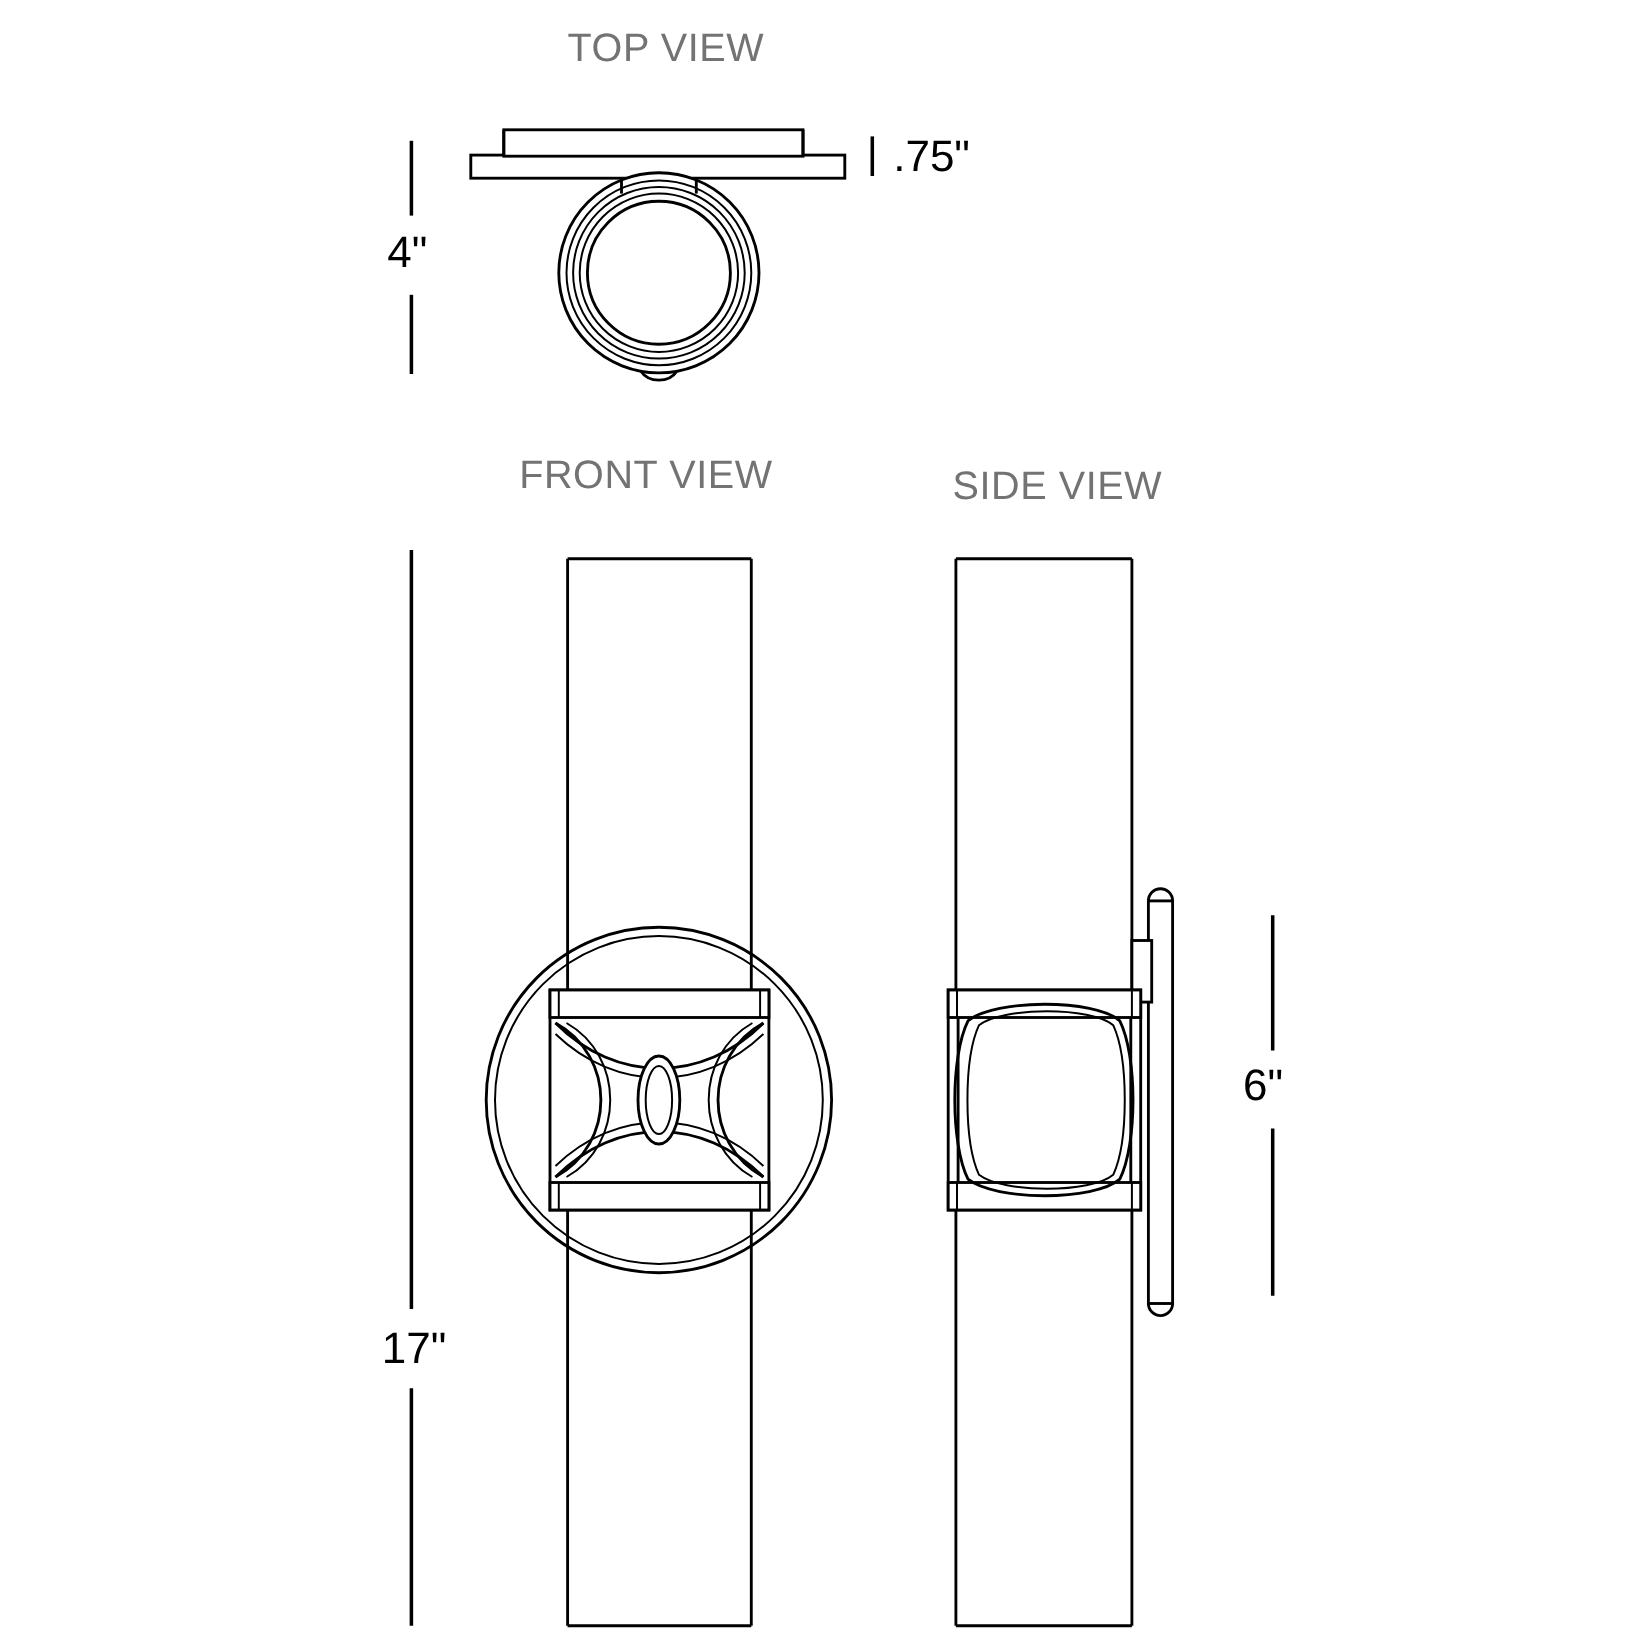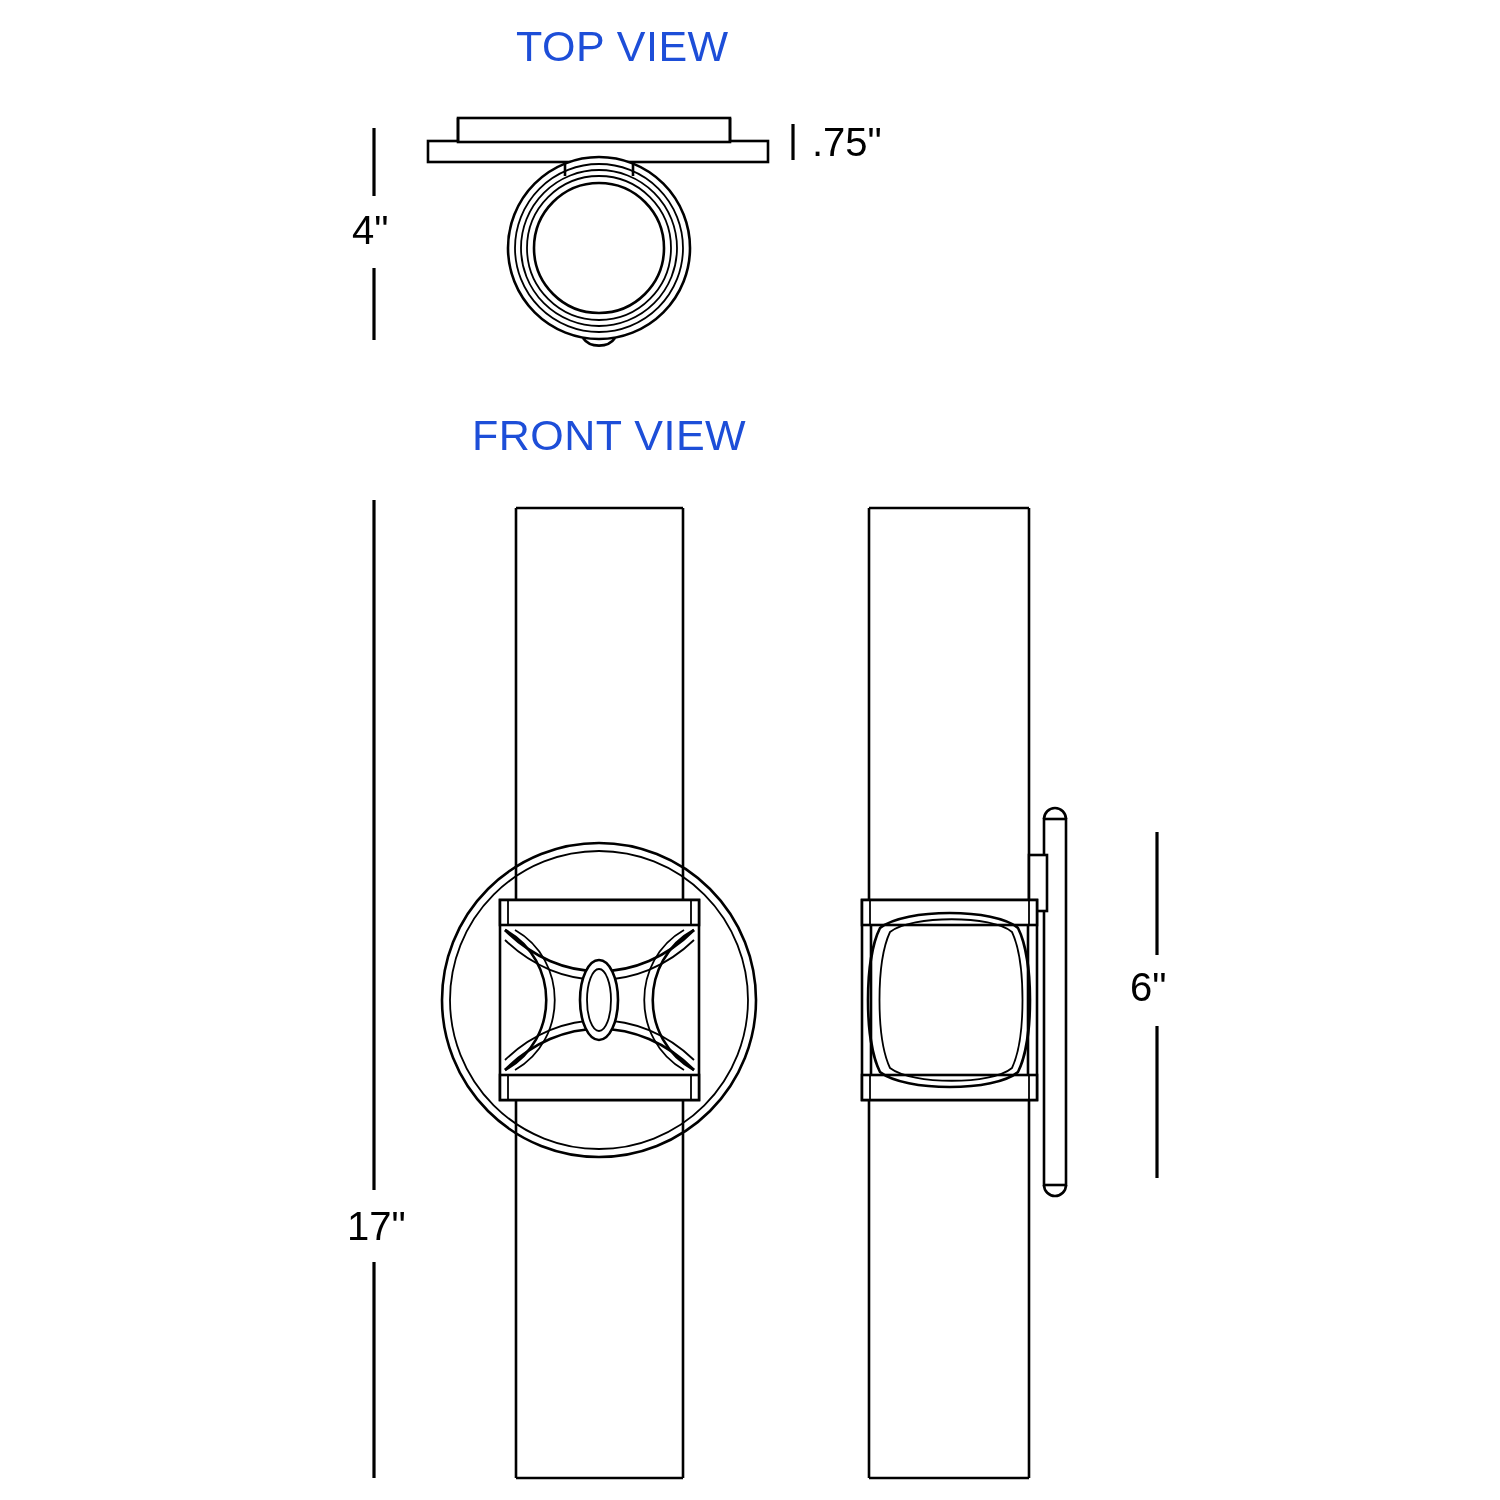--- a/index.html
+++ b/index.html
@@ -16,23 +16,23 @@
     overflow: hidden;
   }
   #sheet {
     position: absolute;
     left: 0; top: 0;
     width: 1500px;
     height: 1500px;
   }
   .view-title {
     position: absolute;
-    font-size: 43px;
+    font-size: 36px;
     letter-spacing: 0.5px;
-    color: #1d4ed8;
+    color: #737373;
     white-space: nowrap;
     font-family: "Liberation Sans", sans-serif;
   }
   .dim-label {
     position: absolute;
     font-size: 40px;
     color: #000;
     white-space: nowrap;
     font-family: "Liberation Sans", sans-serif;
   }
@@ -51,20 +51,21 @@
   .ln-dim { fill: none; stroke: #000000; stroke-width: 3.2; }
   .wht { fill: #ffffff; stroke: #000000; stroke-width: 2.6; }
 </style>
 </head>
 <body>
 
 <div id="sheet">
 
   <div class="view-title" id="title-top">TOP VIEW</div>
   <div class="view-title" id="title-front">FRONT VIEW</div>
+  <div class="view-title" id="title-side">SIDE VIEW</div>
 
   <div class="dim-label" id="label-4">4"</div>
   <div class="dim-label" id="label-075">.75"</div>
   <div class="dim-label" id="label-17">17"</div>
   <div class="dim-label" id="label-6">6"</div>
 
   <svg width="1500" height="1500" viewBox="0 0 1500 1500">
 
     <g>
 

